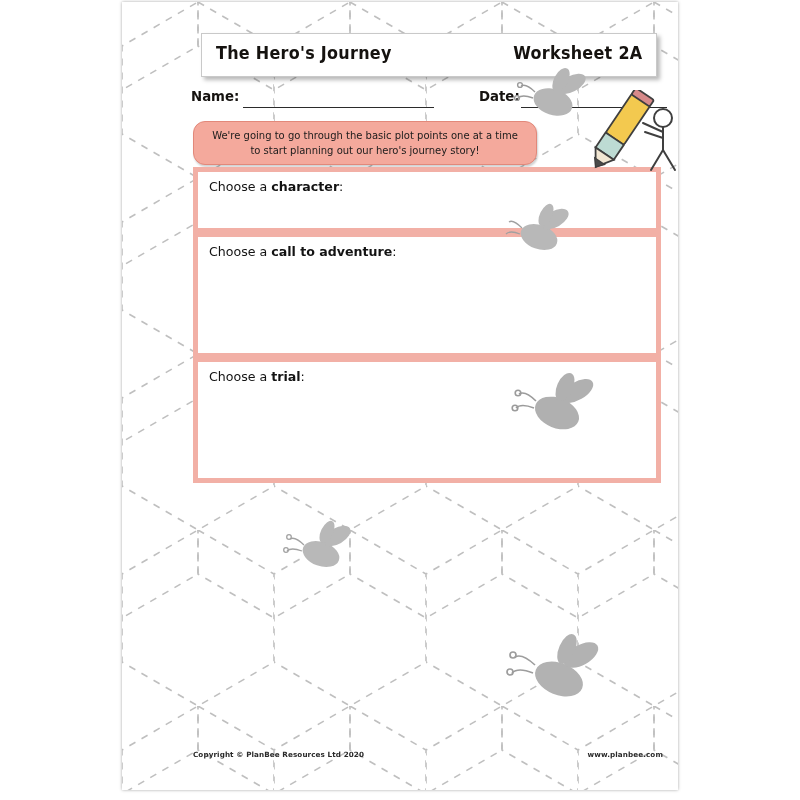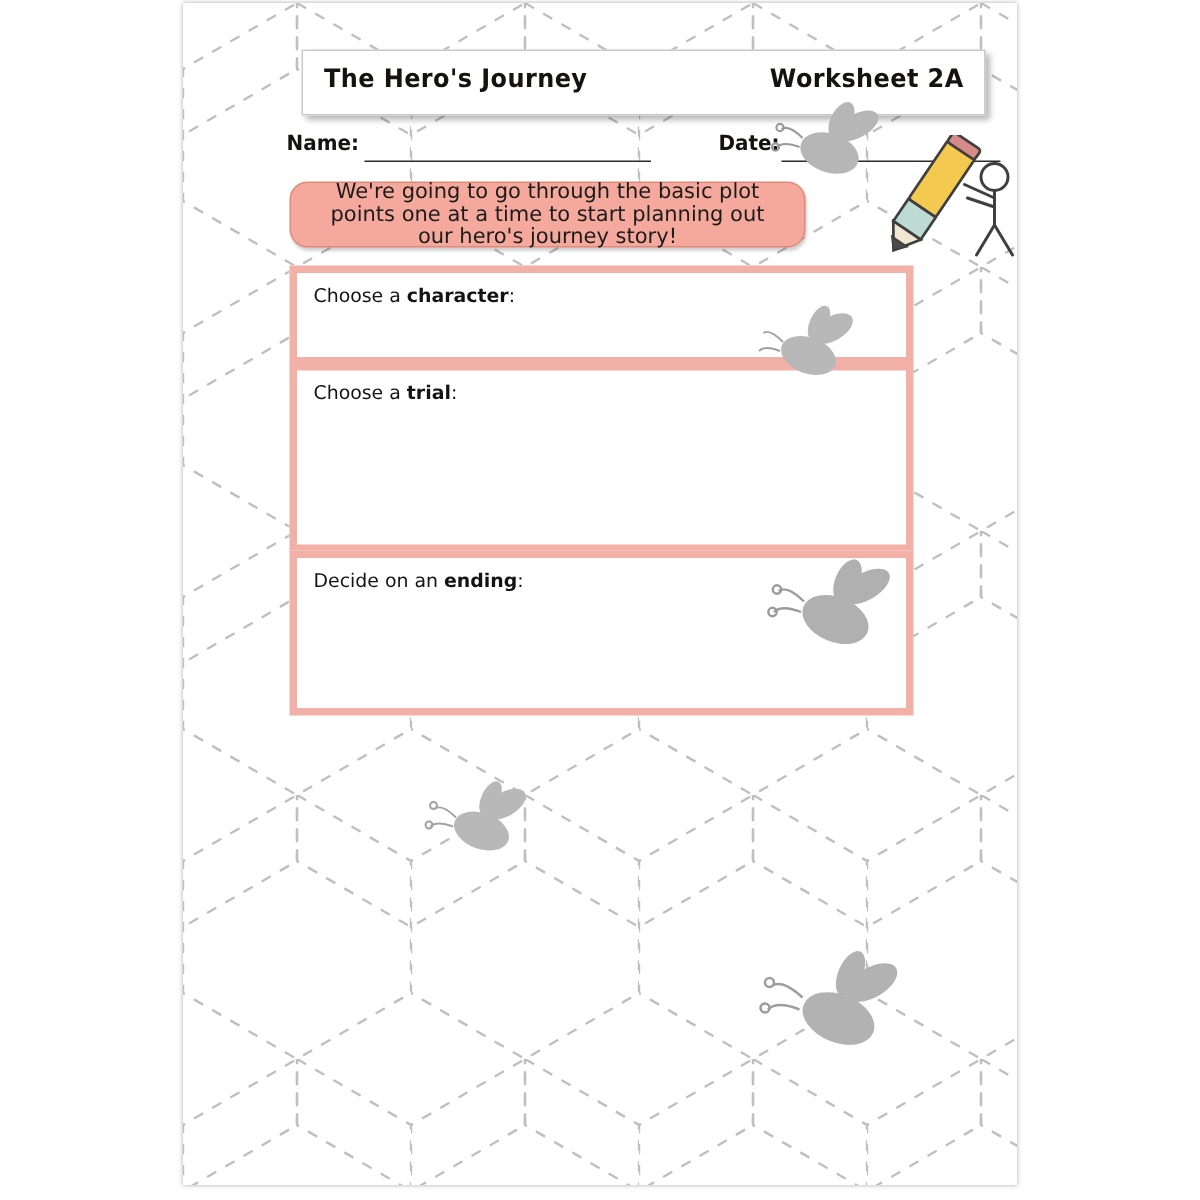--- a/index.html
+++ b/index.html
@@ -122,31 +122,31 @@
     box-sizing: border-box;
     display: flex;
     align-items: center;
     justify-content: center;
     text-align: center;
     padding: 0 16px;
     box-shadow: 1px 2px 2px rgba(0,0,0,0.18);
   }
   .bubble-text {
     font-family: "DejaVu Sans", sans-serif;
-    font-size: 14px;
+    font-size: 10px;
     line-height: 15px;
     color: #1b1b1b;
   }
 
   
   .boxes {
     position: absolute;
     left: 44px;
-    top: 175px;
-    width: 416px;
+    top: 165px;
+    width: 468px;
   }
   .abox {
     position: relative;
     box-sizing: border-box;
     background: #ffffff;
     border: 5px solid #f2b0a6;
     margin-bottom: -1px;
   }
   .abox .prompt {
     position: absolute;
@@ -216,25 +216,25 @@
       </div>
 
       <div class="bubble">
         <div class="bubble-text">We're going to go through the basic plot points one at a time to start planning out our hero's journey story!</div>
       </div>
 
       <div class="boxes" id="boxes">
           <div class="abox" style="height: 66px; border-color: rgb(242, 176, 166); background: rgb(255, 255, 255);">
             <div class="prompt"><span>Choose a </span><b>character</b><span>:</span></div>
           </div>
+          <div class="abox" style="height: 126px; border-color: rgb(242, 176, 166); background: rgb(255, 255, 255);">
+            <div class="prompt"><span>Choose a </span><b>call to adventure</b><span>:</span></div>
+          </div>
           <div class="abox" style="height: 126px; border-color: rgb(242, 176, 166); background: rgb(255, 255, 255); padding-left: 12px;">
             <div class="prompt"><span>Choose a </span><b>trial</b><span>:</span></div>
-          </div>
-          <div class="abox" style="height: 110px; border-color: rgb(242, 176, 166); background: rgb(255, 255, 255);">
-            <div class="prompt"><span>Decide on an </span><b>ending</b><span>:</span></div>
           </div>
         </div>
 
       <svg class="art" style="left:360px; top:60px; width:90px; height:70px;" viewBox="0 0 90 70">
         <g fill="#b6b6b6" stroke="none">
           <ellipse cx="44" cy="40" rx="20" ry="13" transform="rotate(18 44 40)"></ellipse>
           <ellipse cx="62" cy="22" rx="16" ry="8" transform="rotate(-28 62 22)"></ellipse>
           <ellipse cx="52" cy="18" rx="13" ry="7" transform="rotate(-62 52 18)"></ellipse>
         </g>
         <g fill="none" stroke="#9a9a9a" stroke-width="1.4">
@@ -312,16 +312,20 @@
         <g fill="#ffffff" stroke="#3f3f3f" stroke-width="2" stroke-linecap="round" stroke-linejoin="round">
           <circle cx="96" cy="28" r="9"></circle>
           <path d="M96 37 L96 60"></path>
           <path d="M96 42 L76 33"></path>
           <path d="M96 48 L78 42"></path>
           <path d="M96 60 L84 80"></path>
           <path d="M96 60 L108 80"></path>
         </g>
       </svg>
 
+      <div class="footer">
+        <span id="copyright-text">Copyright © PlanBee Resources Ltd 2020</span>
+        <span id="website-text">www.planbee.com</span>
+      </div>
 
     </div>
   </div>
 </div>
 
 </body></html>

